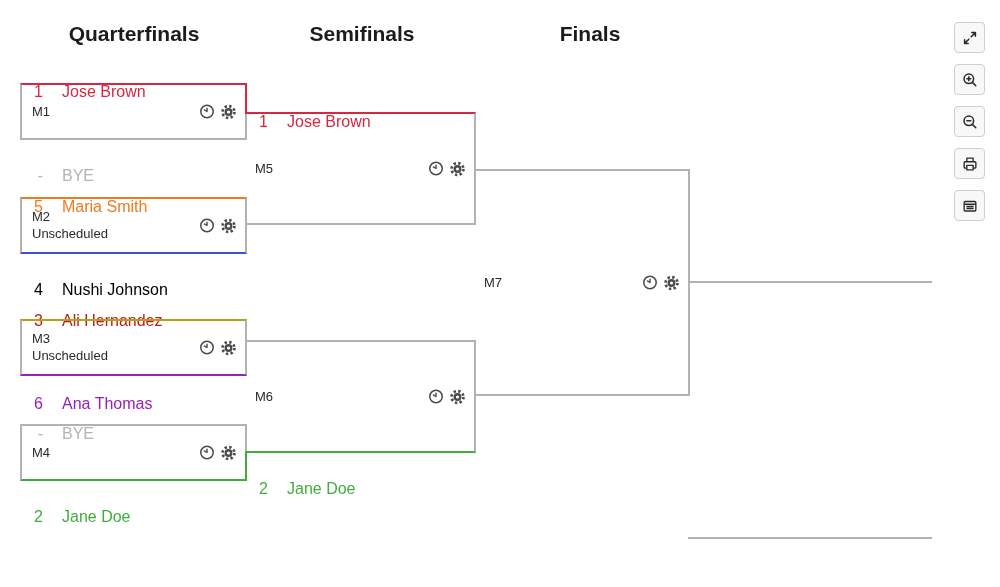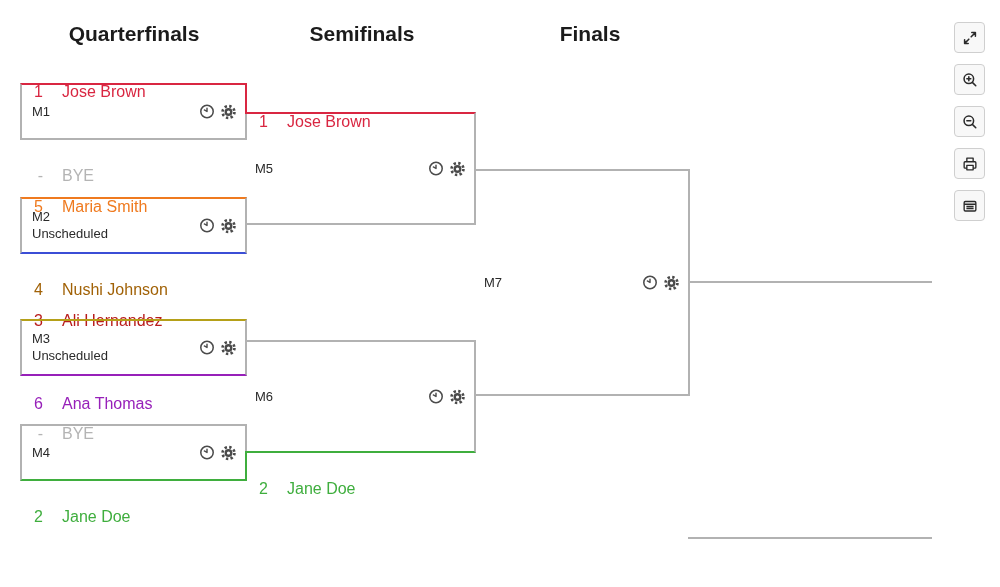--- a/index.html
+++ b/index.html
@@ -88,21 +88,21 @@
         </span>
       <span>
           <svg viewBox="0 0 18 18" width="17" height="17">
             <circle cx="9" cy="9" r="6.3" fill="none" stroke="#4a4a4a" stroke-width="2.8" stroke-dasharray="2.5 2.45"></circle>
             <circle cx="9" cy="9" r="4.2" fill="#4a4a4a"></circle>
             <circle cx="9" cy="9" r="1.7" fill="#fff"></circle>
           </svg>
         </span>
     </div>
   </div>
-  <div class="plabel" style="left: 20px; top: 259px; width: 227px; color: #a16207;">
+  <div class="plabel" style="left: 20px; top: 259px; width: 227px; color: #000000;">
     <span class="seed">4</span><span class="pname">Nushi Johnson</span>
   </div>
 
   <div class="plabel" style="left: 20px; top: 290px; width: 227px; color: #b91c1c;">
     <span class="seed">3</span><span class="pname">Ali Hernandez</span>
   </div>
   <div class="box" style="left: 20px; top: 319px; width: 227px; height: 57px; border-top-color: rgb(181, 160, 24); border-bottom-color: rgb(151, 32, 185);">
     <div class="mlabel">
       <div>M3</div>
       <div>Unscheduled</div>

